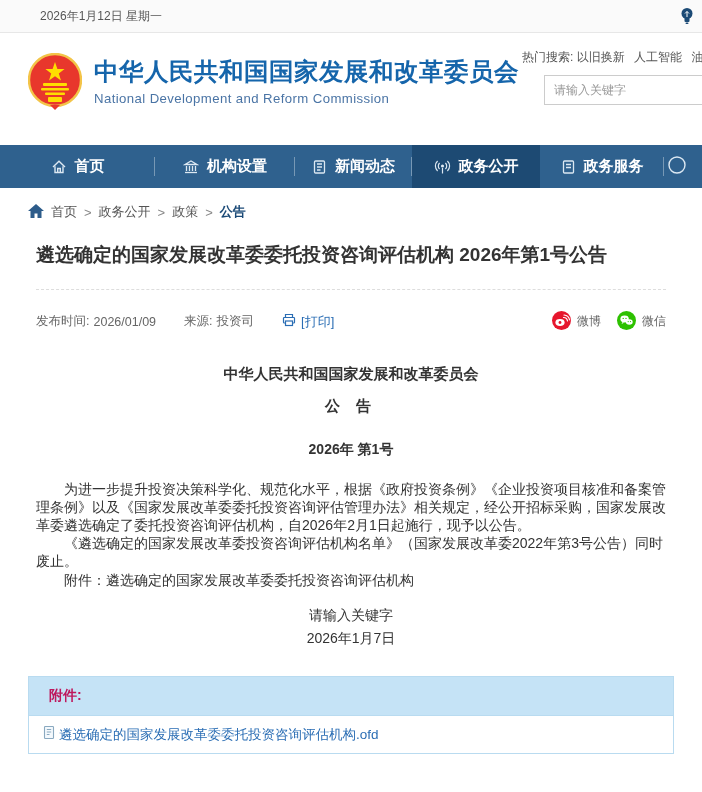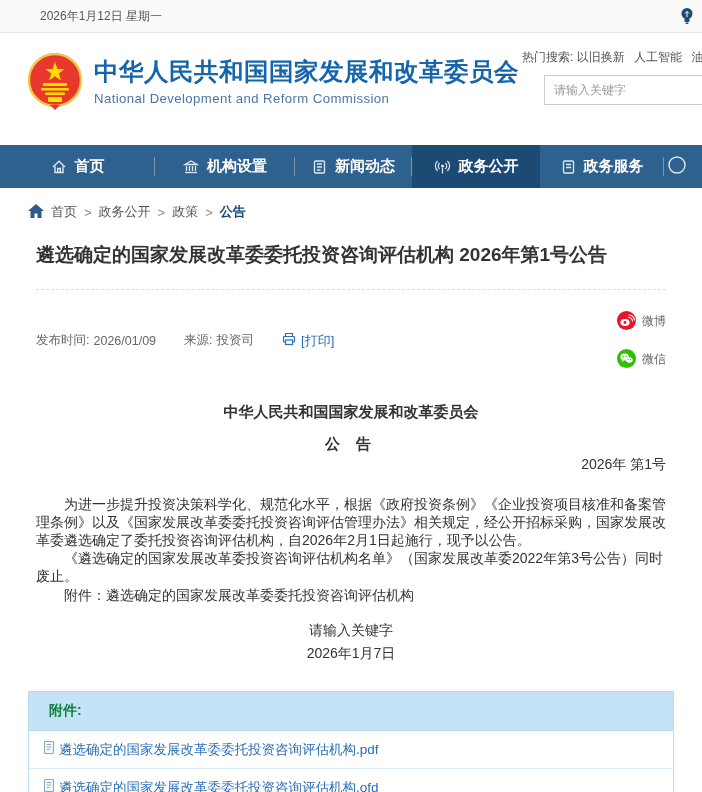--- a/index.html
+++ b/index.html
@@ -70,36 +70,36 @@
   .article { padding:0 36px; }
   .article-title { margin-top:13px; font-size:19px; font-weight:bold; color:#333; line-height:1.3; }
   .dashed { border-top:1px dashed #ddd; margin-top:21px; }
   .meta-row { display:flex; align-items:center; margin-top:21px; font-size:12.5px; color:#666; }
   .meta-item { margin-right:28px; display:flex; align-items:center; }
   .meta-val { margin-left:4px; }
   .print-link {
     display:flex; align-items:center; gap:5px; color:var(--link_blue,#2a6db4);
     text-decoration:none; font-size:13px;
   }
-  .share { margin-left:auto; display:flex; align-items:flex-start; gap:16px;flex-direction:column; }
+  .share { margin-left:auto; display:flex; align-items:flex-start; gap:16px; }
   .share-item { display:flex; align-items:center; gap:6px; font-size:12px; color:#666; cursor:pointer; }
 
   .doc-org { text-align:center; font-weight:bold; font-size:15px; margin-top:32px; }
   .doc-type { text-align:center; font-weight:bold; font-size:15px; margin-top:13px; letter-spacing:6px; }
-  .doc-no { text-align:right; font-size:14px; margin-top:2px; color:#333; }
+  .doc-no { text-align:center; font-size:14px; margin-top:25px; color:#333;font-weight:bold; }
 
   .body-text { margin-top:21px; }
   .para { font-size:14px; line-height:1.3; text-indent:2em; color:#333; }
   .signature { text-align:center; margin-top:15px; font-size:14px; line-height:1.65; }
 
   
   .attachments { margin:26px 28px 0; border:1px solid #b9dbf0; }
   .att-header {
     background:var(--att_header_bg,#c5e3f6); padding:10px 20px; font-weight:bold;
-    font-size:14px; color:#15803d; border-bottom:1px solid #b9dbf0;
+    font-size:14px; color:#be185d; border-bottom:1px solid #b9dbf0;
   }
   .att-row {
     padding:9px 13px; border-bottom:1px solid #d8ebf9;
     display:flex; align-items:center; gap:3px; background:#fff;
   }
   .att-row:last-child { border-bottom:none; }
   .att-link { color:var(--link_blue,#2a6db4); text-decoration:none; font-size:13.5px; }
 </style>
 </head>
 <body>
@@ -290,24 +290,15 @@
 
 <div class="attachments">
   <div class="att-header">附件:</div>
   <div class="att-row">
     <span>
       <svg width="14" height="15" viewBox="0 0 14 15" fill="none" stroke="#8aa9c0" stroke-width="1.1">
         <rect x="2.5" y="1.5" width="9" height="12" rx="0.8" fill="#f4f9fd"></rect>
         <path d="M4.8 4.5 H9.2 M4.8 7 H9.2 M4.8 9.5 H7.5"></path>
       </svg>
     </span>
-    <a class="att-link" href="#">遴选确定的国家发展改革委委托投资咨询评估机构.pdf</a>
-  </div>
-  <div class="att-row">
-    <span>
-      <svg width="14" height="15" viewBox="0 0 14 15" fill="none" stroke="#8aa9c0" stroke-width="1.1">
-        <rect x="2.5" y="1.5" width="9" height="12" rx="0.8" fill="#f4f9fd"></rect>
-        <path d="M4.8 4.5 H9.2 M4.8 7 H9.2 M4.8 9.5 H7.5"></path>
-      </svg>
-    </span>
     <a class="att-link" href="#">遴选确定的国家发展改革委委托投资咨询评估机构.ofd</a>
   </div>
 </div>
 
 </body></html>

